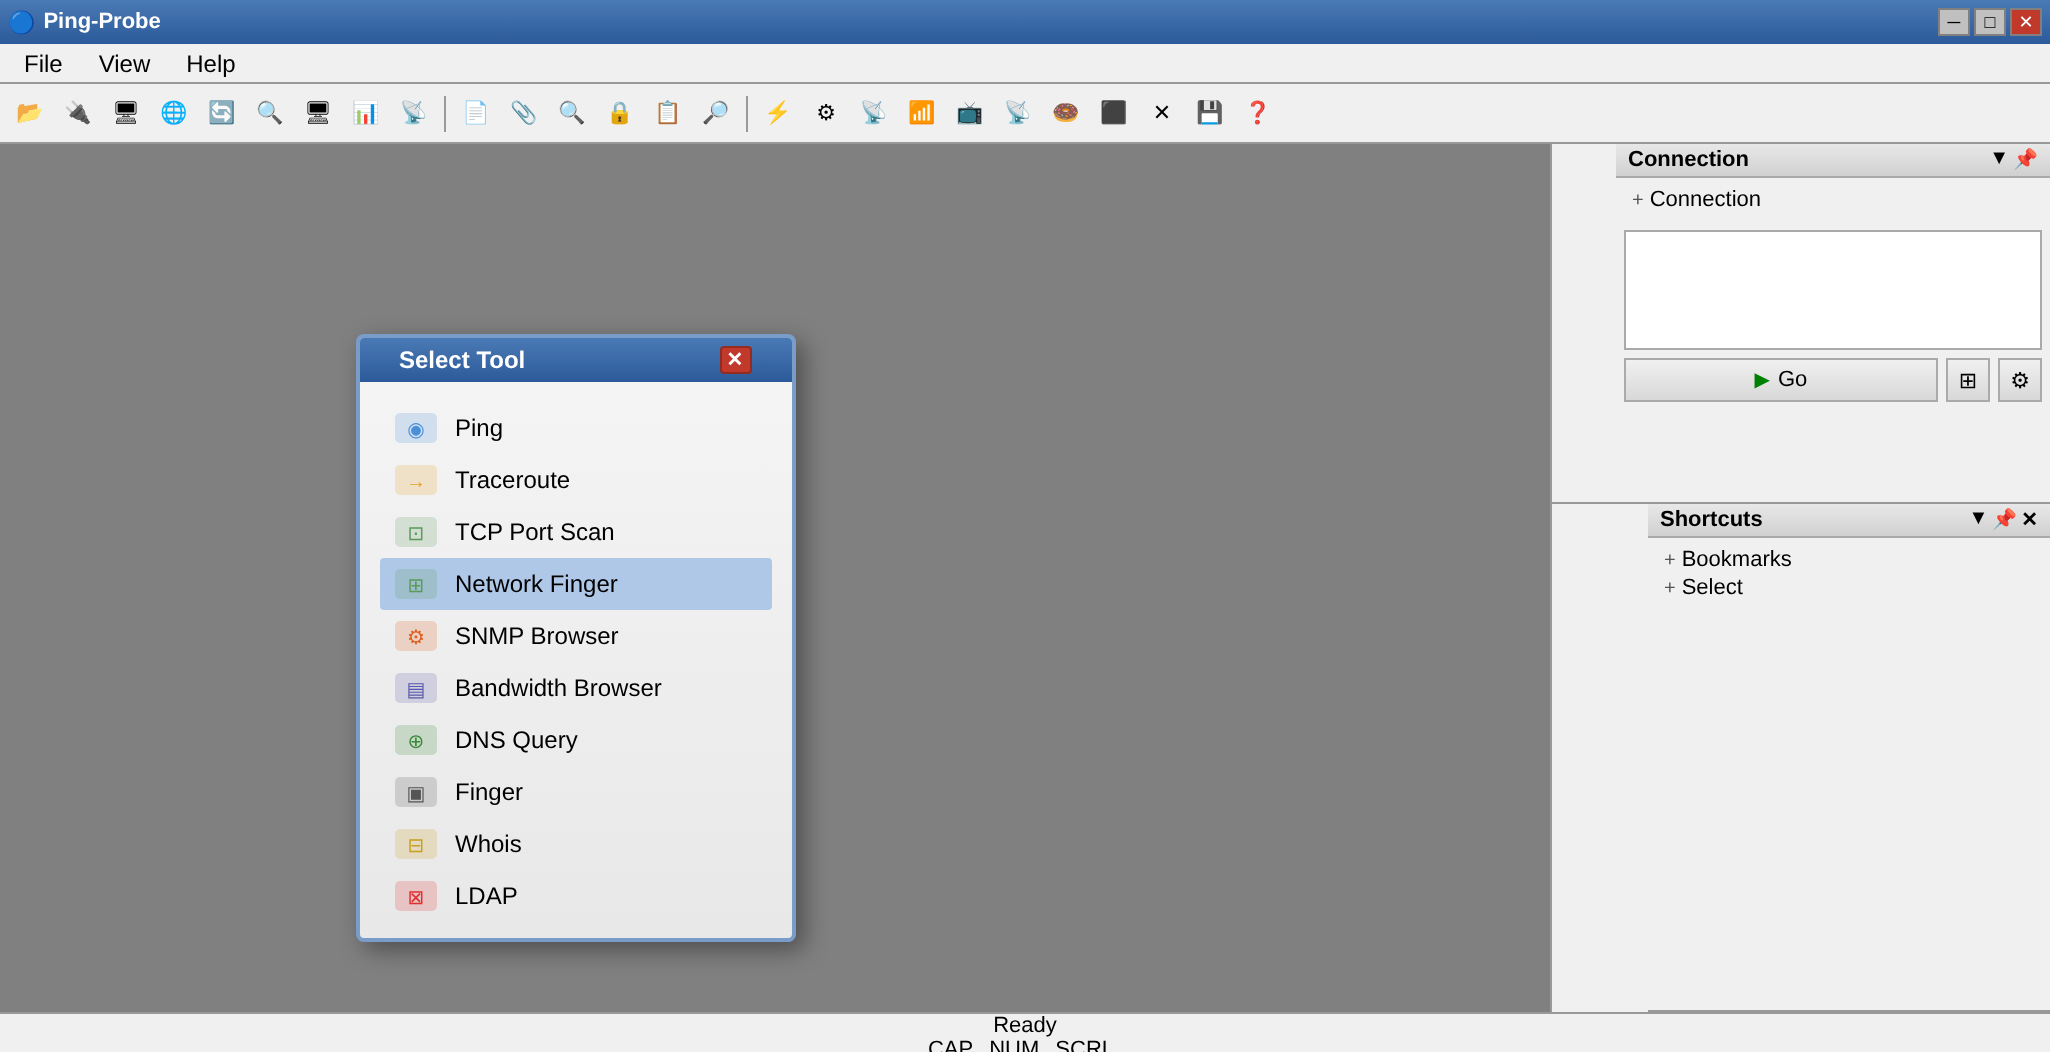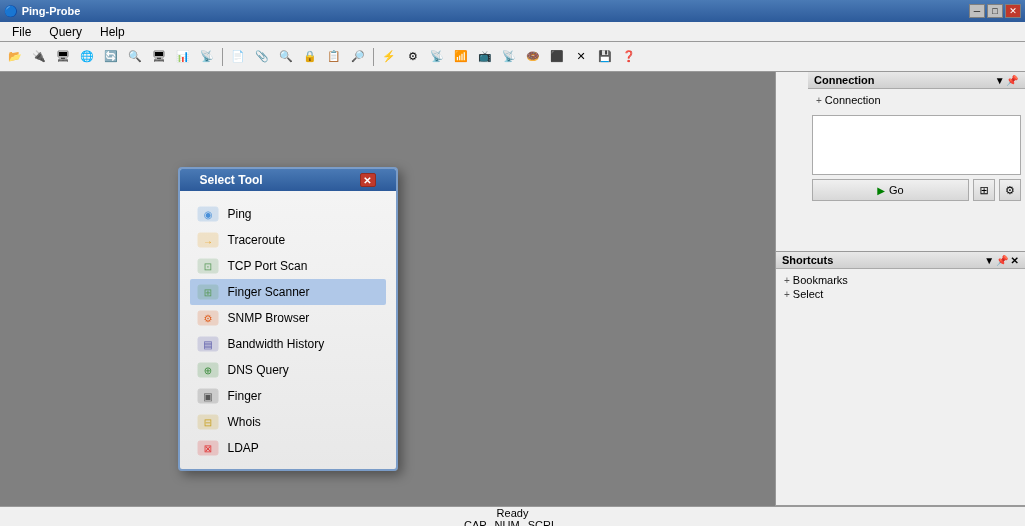--- a/index.html
+++ b/index.html
@@ -207,20 +207,21 @@
       display: flex;
       align-items: center;
       justify-content: center;
       cursor: pointer;
       font-size: 11px;
     }
 
     
     #shortcuts-panel {
       flex: 1;
+      margin-left: 48px;
     }
 
     .shortcuts-header {
       background: linear-gradient(to bottom, #e8e8e8, #d0d0d0);
       padding: 2px 6px;
       display: flex;
       align-items: center;
       justify-content: space-between;
       font-size: 11px;
       font-weight: bold;
@@ -363,21 +364,21 @@
   </div>
   <div id="title-bar-controls">
     <div class="title-btn">─</div>
     <div class="title-btn">□</div>
     <div class="title-btn close-btn">✕</div>
   </div>
 </div>
 
 <div id="menu-bar">
   <div class="menu-item">File</div>
-  <div class="menu-item">Query</div>
+  <div class="menu-item">View</div>
   <div class="menu-item">Help</div>
 </div>
 
 <div id="toolbar">
   <div class="toolbar-btn">
       <span class="tb-icon">📂</span>
     </div>
   <div class="toolbar-btn">
       <span class="tb-icon">🔌</span>
     </div>
@@ -498,39 +499,39 @@
               </span>
               <span class="tool-label">TCP Port Scan</span>
             </div>
             <div class="tool-item selected">
               <span class="tool-icon">
                 <svg width="24" height="18" viewBox="0 0 24 18">
       <rect x="2" y="2" width="20" height="14" rx="2" fill="#5a9a5a" opacity="0.2" stroke="#5a9a5a" stroke-width="1"></rect>
       <text x="12" y="13" text-anchor="middle" font-size="10" fill="#5a9a5a">⊞</text>
     </svg>
               </span>
-              <span class="tool-label">Finger Scanner</span>
+              <span class="tool-label">Network Finger</span>
             </div>
             <div class="tool-item">
               <span class="tool-icon">
                 <svg width="24" height="18" viewBox="0 0 24 18">
       <rect x="2" y="2" width="20" height="14" rx="2" fill="#e06020" opacity="0.2" stroke="#e06020" stroke-width="1"></rect>
       <text x="12" y="13" text-anchor="middle" font-size="10" fill="#e06020">⚙</text>
     </svg>
               </span>
               <span class="tool-label">SNMP Browser</span>
             </div>
             <div class="tool-item">
               <span class="tool-icon">
                 <svg width="24" height="18" viewBox="0 0 24 18">
       <rect x="2" y="2" width="20" height="14" rx="2" fill="#5a5aaa" opacity="0.2" stroke="#5a5aaa" stroke-width="1"></rect>
       <text x="12" y="13" text-anchor="middle" font-size="10" fill="#5a5aaa">▤</text>
     </svg>
               </span>
-              <span class="tool-label">Bandwidth History</span>
+              <span class="tool-label">Bandwidth Browser</span>
             </div>
             <div class="tool-item">
               <span class="tool-icon">
                 <svg width="24" height="18" viewBox="0 0 24 18">
       <rect x="2" y="2" width="20" height="14" rx="2" fill="#3a8a3a" opacity="0.2" stroke="#3a8a3a" stroke-width="1"></rect>
       <text x="12" y="13" text-anchor="middle" font-size="10" fill="#3a8a3a">⊕</text>
     </svg>
               </span>
               <span class="tool-label">DNS Query</span>
             </div>

